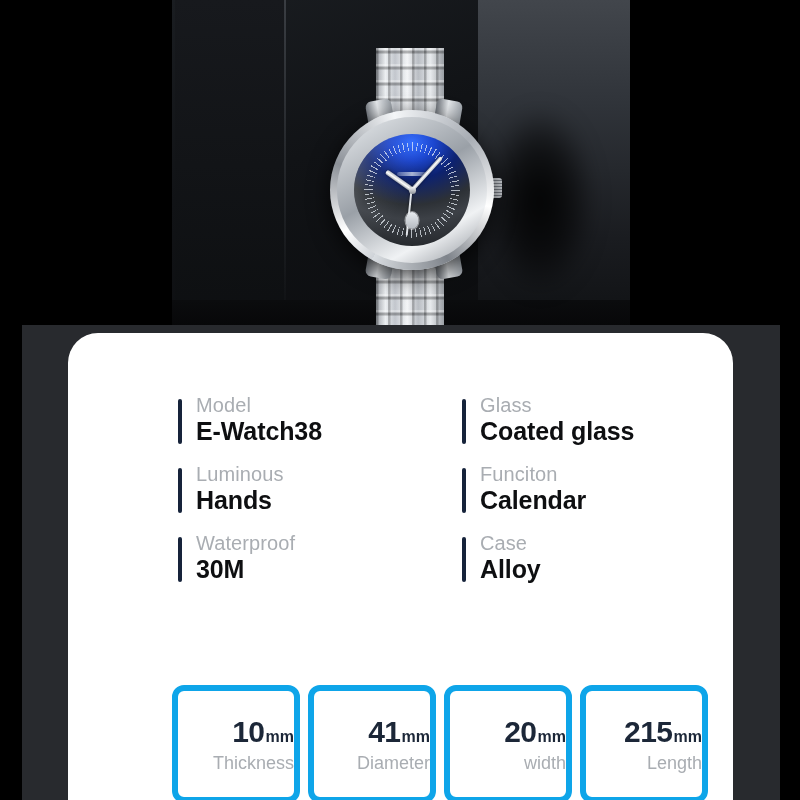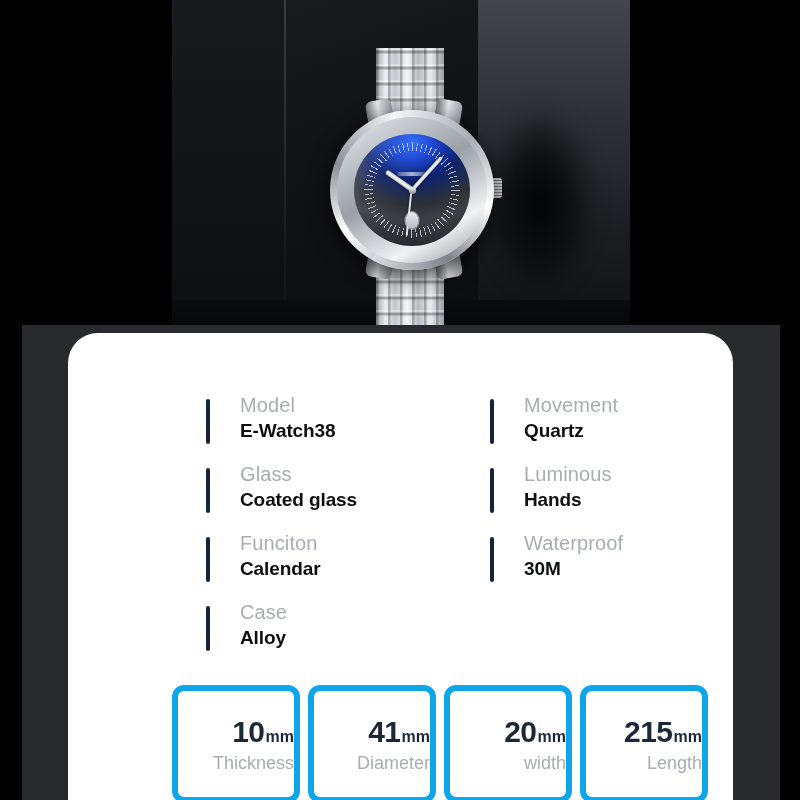--- a/index.html
+++ b/index.html
@@ -128,29 +128,29 @@
   .black-band-r{position:absolute;left:780px;top:325px;width:20px;height:475px;background:#000;}
   .card{
     position:absolute;left:68px;top:333px;width:665px;height:467px;
     background:#fff;border-radius:30px 30px 0 0;
   }
 
   .spec-grid{
     position:absolute;left:110px;top:60px;width:520px;
     display:grid;grid-template-columns:284px 236px;row-gap:17px;
   }
-  .spec-item{position:relative;padding-left:34px;margin-left:28px;}
+  .spec-item{position:relative;padding-left:18px;}
   .spec-bar{
     position:absolute;left:0;top:6px;width:4px;height:45px;border-radius:2px;background:#16233a;
   }
   .spec-label{
     font-size:20px;color:#a9adb2;line-height:24px;letter-spacing:.1px;white-space:nowrap;
   }
   .spec-value{
-    font-size:19px;color:#0e0f11;font-weight:bold;line-height:28px;letter-spacing:-.1px;white-space:nowrap;
+    font-size:25px;color:#0e0f11;font-weight:bold;line-height:28px;letter-spacing:-.1px;white-space:nowrap;
   }
 
   .dims{
     position:absolute;left:104px;top:352px;display:flex;gap:8px;
   }
   .dim-box{
     width:116px;height:106px;border:6px solid #0ea5e9;border-radius:12px;background:#fff;
     display:flex;flex-direction:column;align-items:flex-end;justify-content:center;gap:4px;
   }
   .dim-top{display:flex;align-items:baseline;justify-content:center;}
@@ -215,25 +215,20 @@
   <div class="card">
 
     <div class="spec-grid">
 
       <div class="spec-item">
         <span class="spec-bar"></span>
         <div class="spec-label">Model</div>
         <div class="spec-value">E-Watch38</div>
       </div>
 
-      <div class="spec-item">
-        <span class="spec-bar"></span>
-        <div class="spec-label">Movement</div>
-        <div class="spec-value">Quartz</div>
-      </div>
 
       <div class="spec-item">
         <span class="spec-bar"></span>
         <div class="spec-label">Glass</div>
         <div class="spec-value">Coated glass</div>
       </div>
 
       <div class="spec-item">
         <span class="spec-bar"></span>
         <div class="spec-label">Luminous</div>

